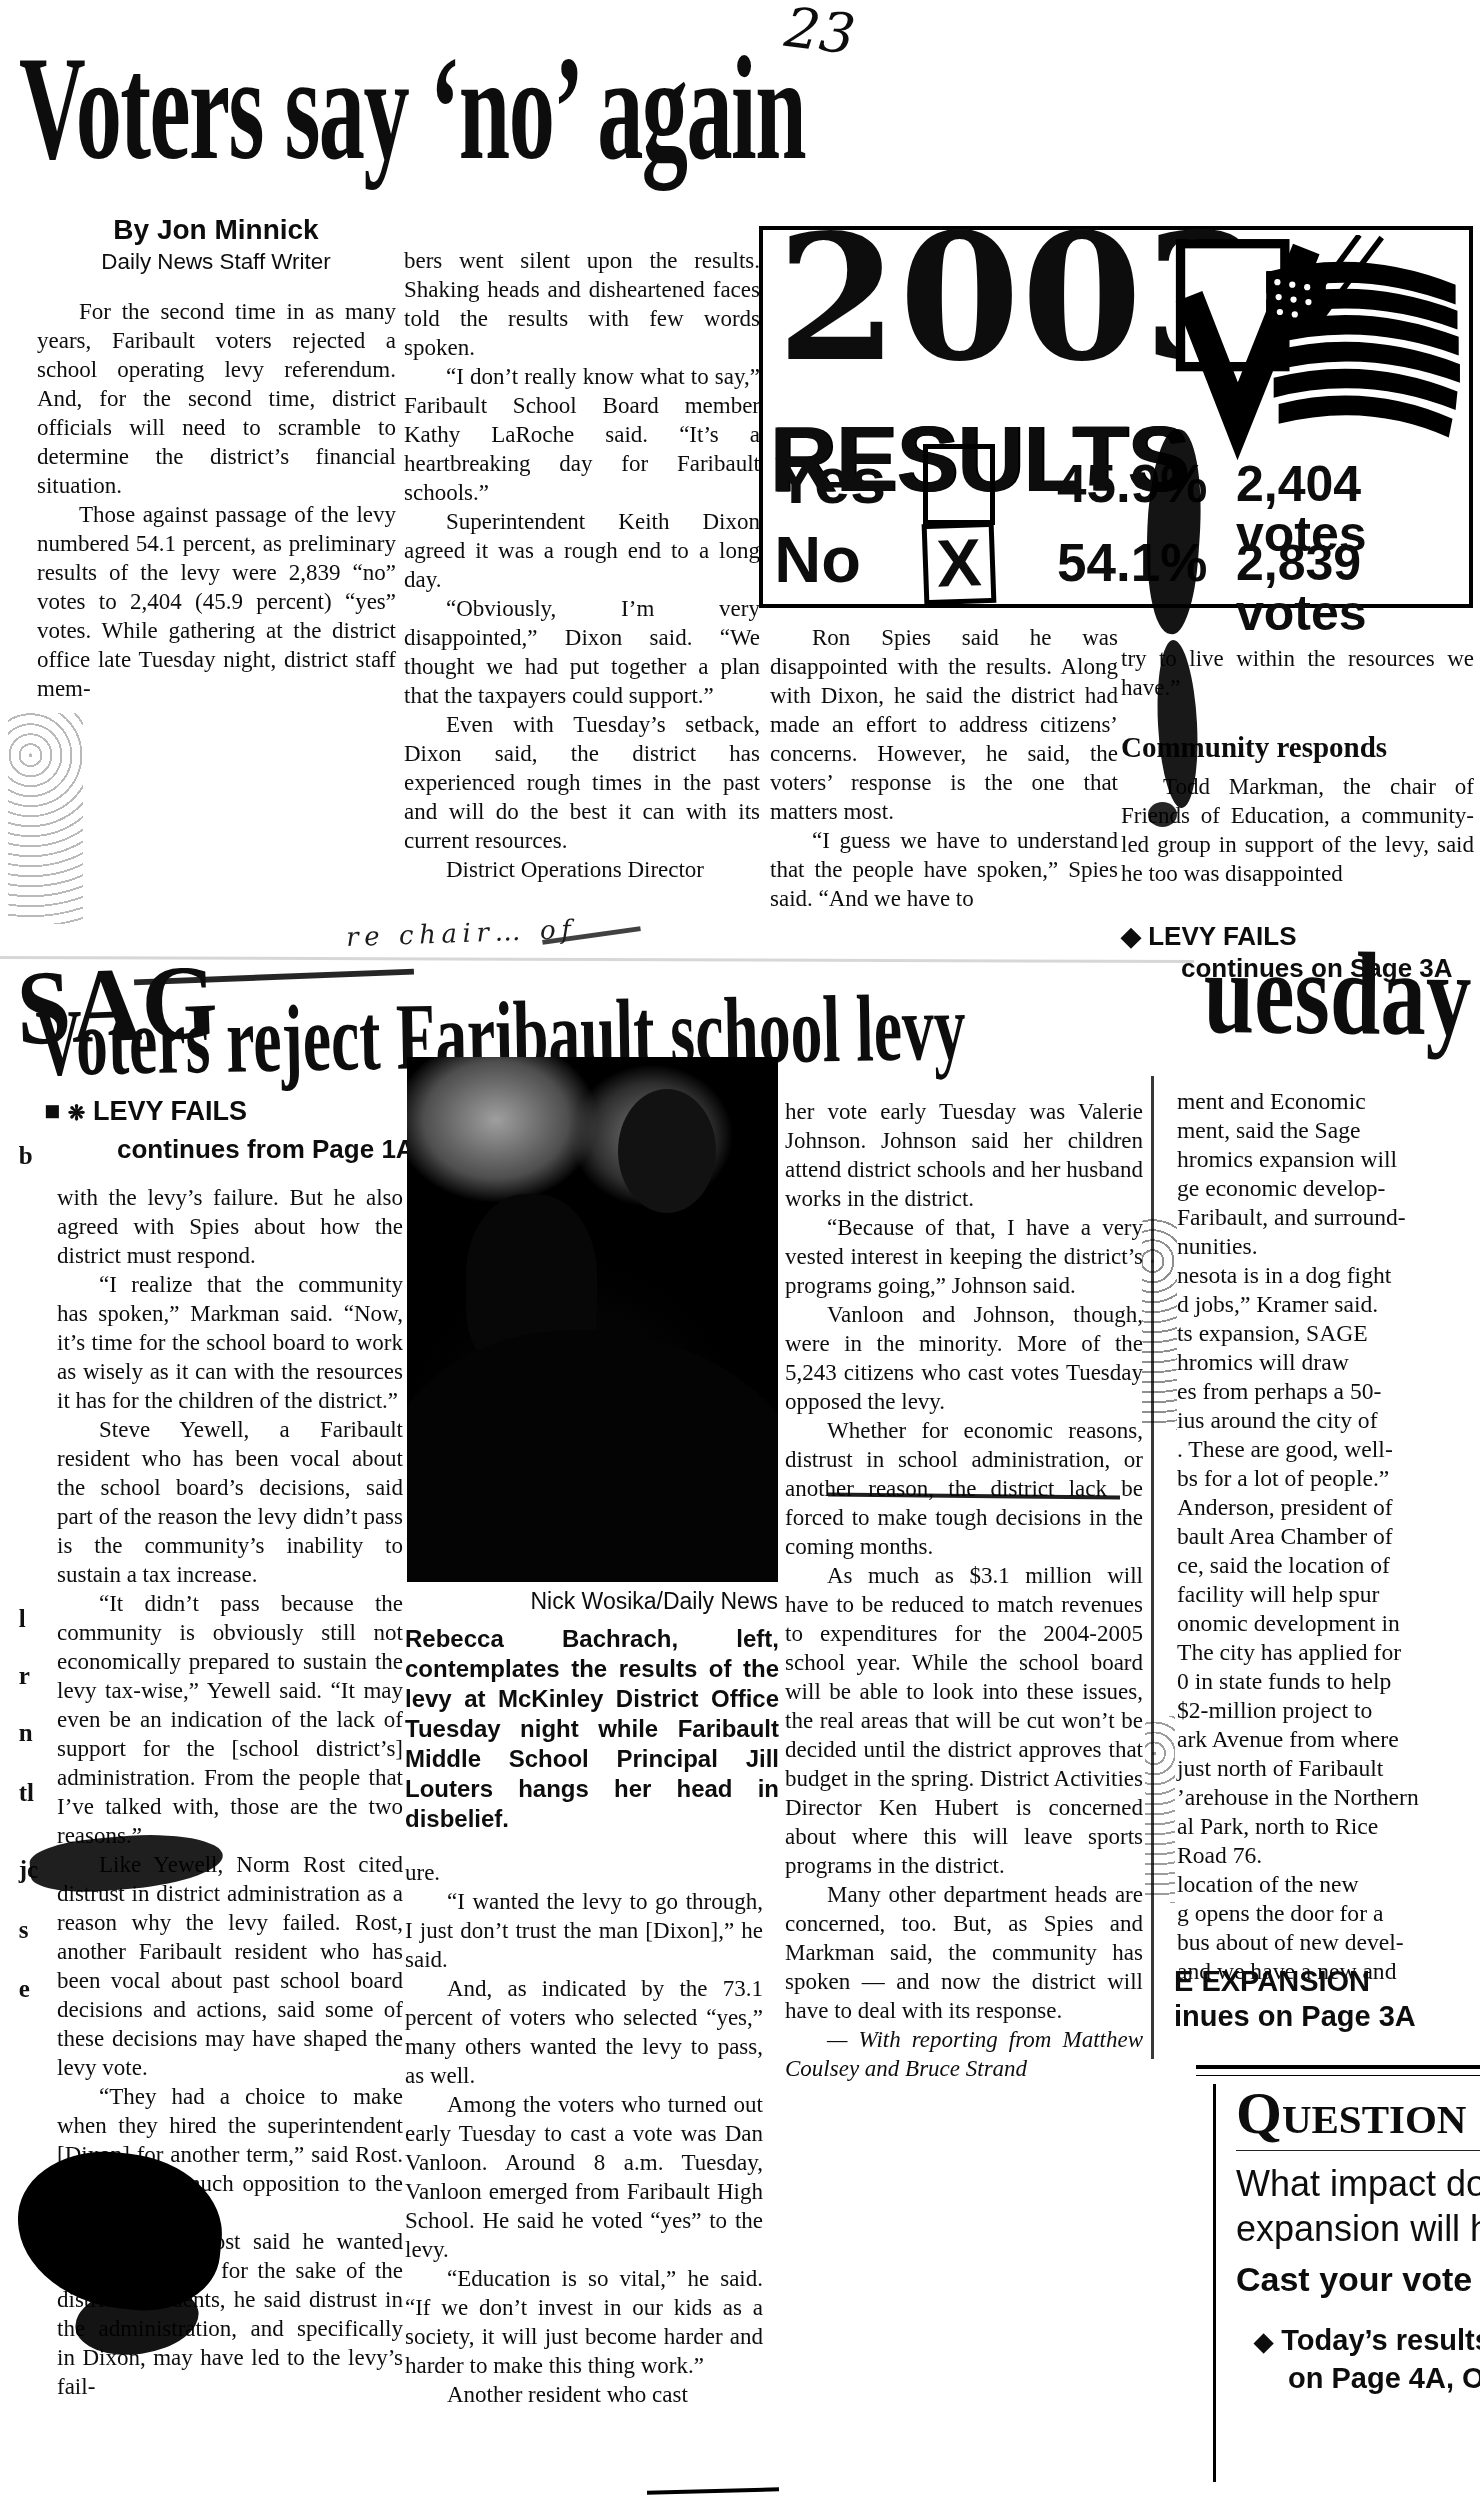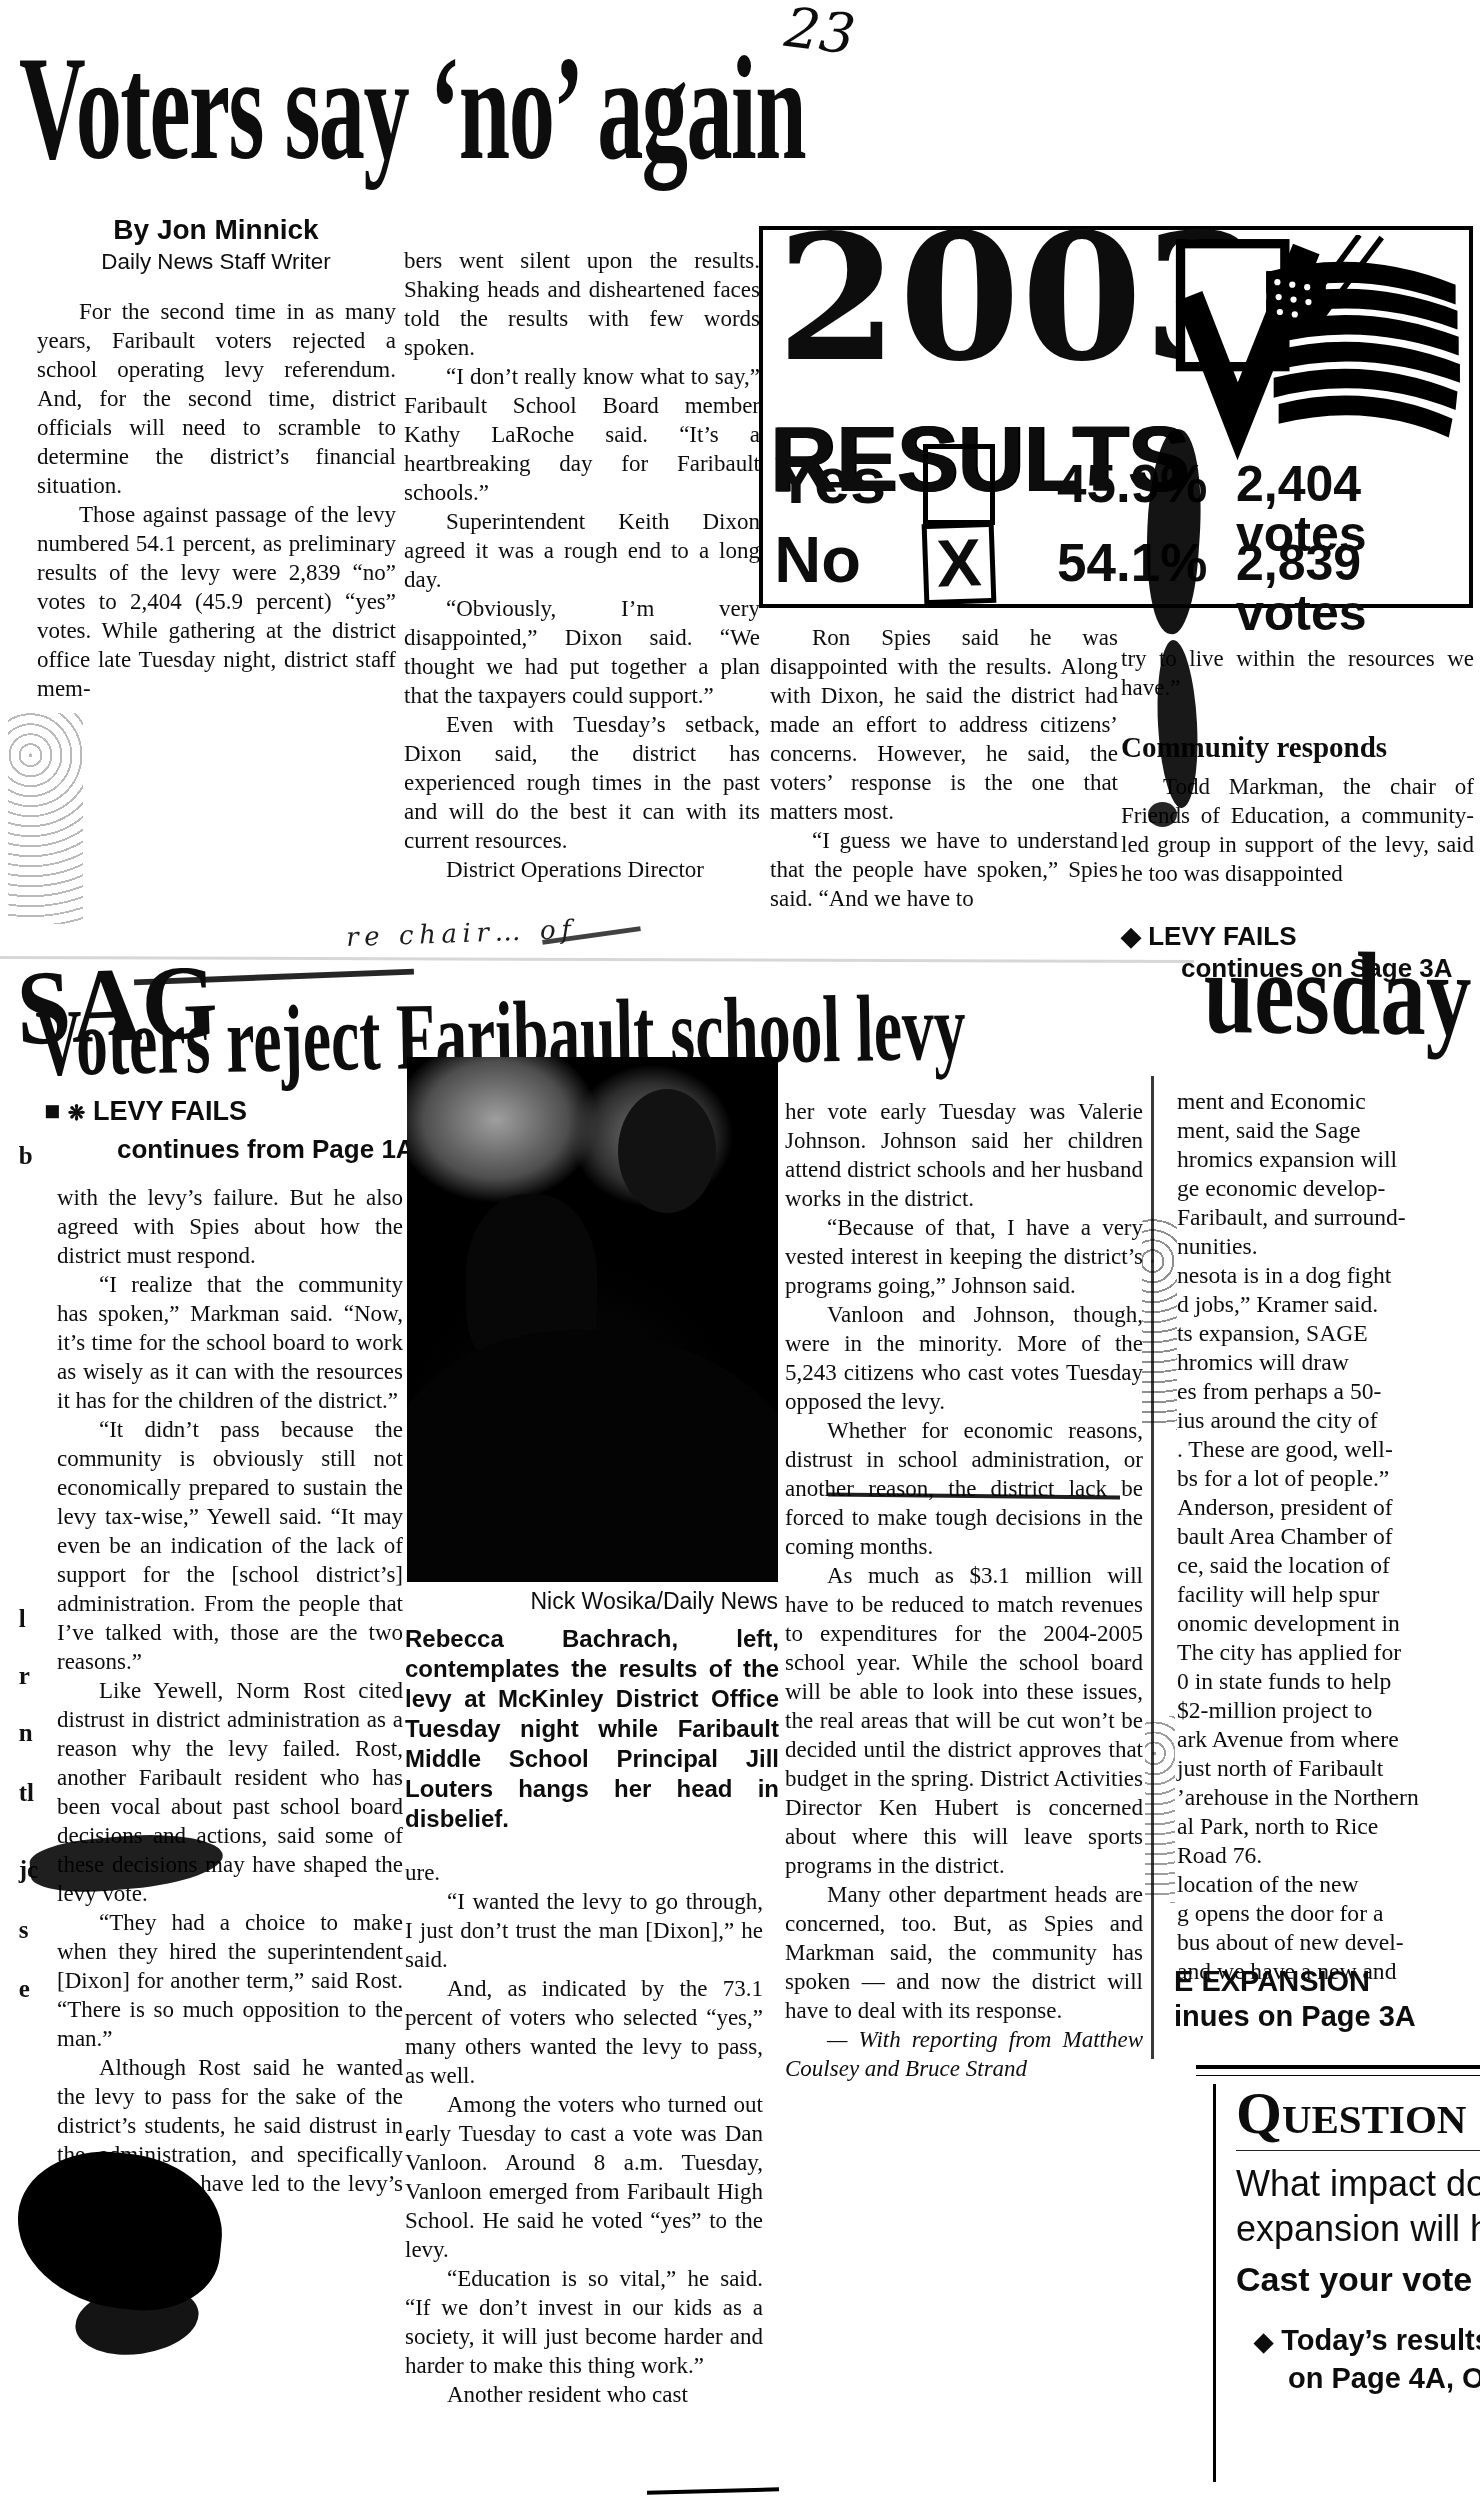--- a/index.html
+++ b/index.html
@@ -205,20 +205,21 @@
   <span class="mletter" style="top:1663px;">r</span>
   <span class="mletter" style="top:1720px;">n</span>
   <span class="mletter" style="top:1780px;">tl</span>
   <span class="mletter" style="top:1857px;">jc</span>
   <span class="mletter" style="top:1917px;">s</span>
   <span class="mletter" style="top:1976px;">e</span>
 
   <div class="col" style="left:57px;top:1183px;width:346px;height:1329px;overflow:hidden;">
     <p>with the levy’s failure. But he also agreed with Spies about how the district must respond.</p>
     <p class="ind">“I realize that the community has spoken,” Markman said. “Now, it’s time for the school board to work as wisely as it can with the resources it has for the children of the district.”</p>
+    <p class="ind">Steve Yewell, a Faribault resident who has been vocal about the school board’s decisions, said part of the reason the levy didn’t pass is the community’s inability to sustain a tax increase.</p>
     <p class="ind">“It didn’t pass because the community is obviously still not economically prepared to sustain the levy tax-wise,” Yewell said. “It may even be an indication of the lack of support for the [school district’s] administration. From the people that I’ve talked with, those are the two reasons.”</p>
     <p class="ind">Like Yewell, Norm Rost cited distrust in district administration as a reason why the levy failed. Rost, another Faribault resident who has been vocal about past school board decisions and actions, said some of these decisions may have shaped the levy vote.</p>
     <p class="ind">“They had a choice to make when they hired the superintendent [Dixon] for another term,” said Rost. “There is so much opposition to the man.”</p>
     <p class="ind">Although Rost said he wanted the levy to pass for the sake of the district’s students, he said distrust in the administration, and specifically in Dixon, may have led to the levy’s fail-</p>
   </div>
 
   <div class="photo">
     <div class="ph-head2"></div>
     <div class="ph-head1"></div>
     <div class="ph-shoulder"></div>

